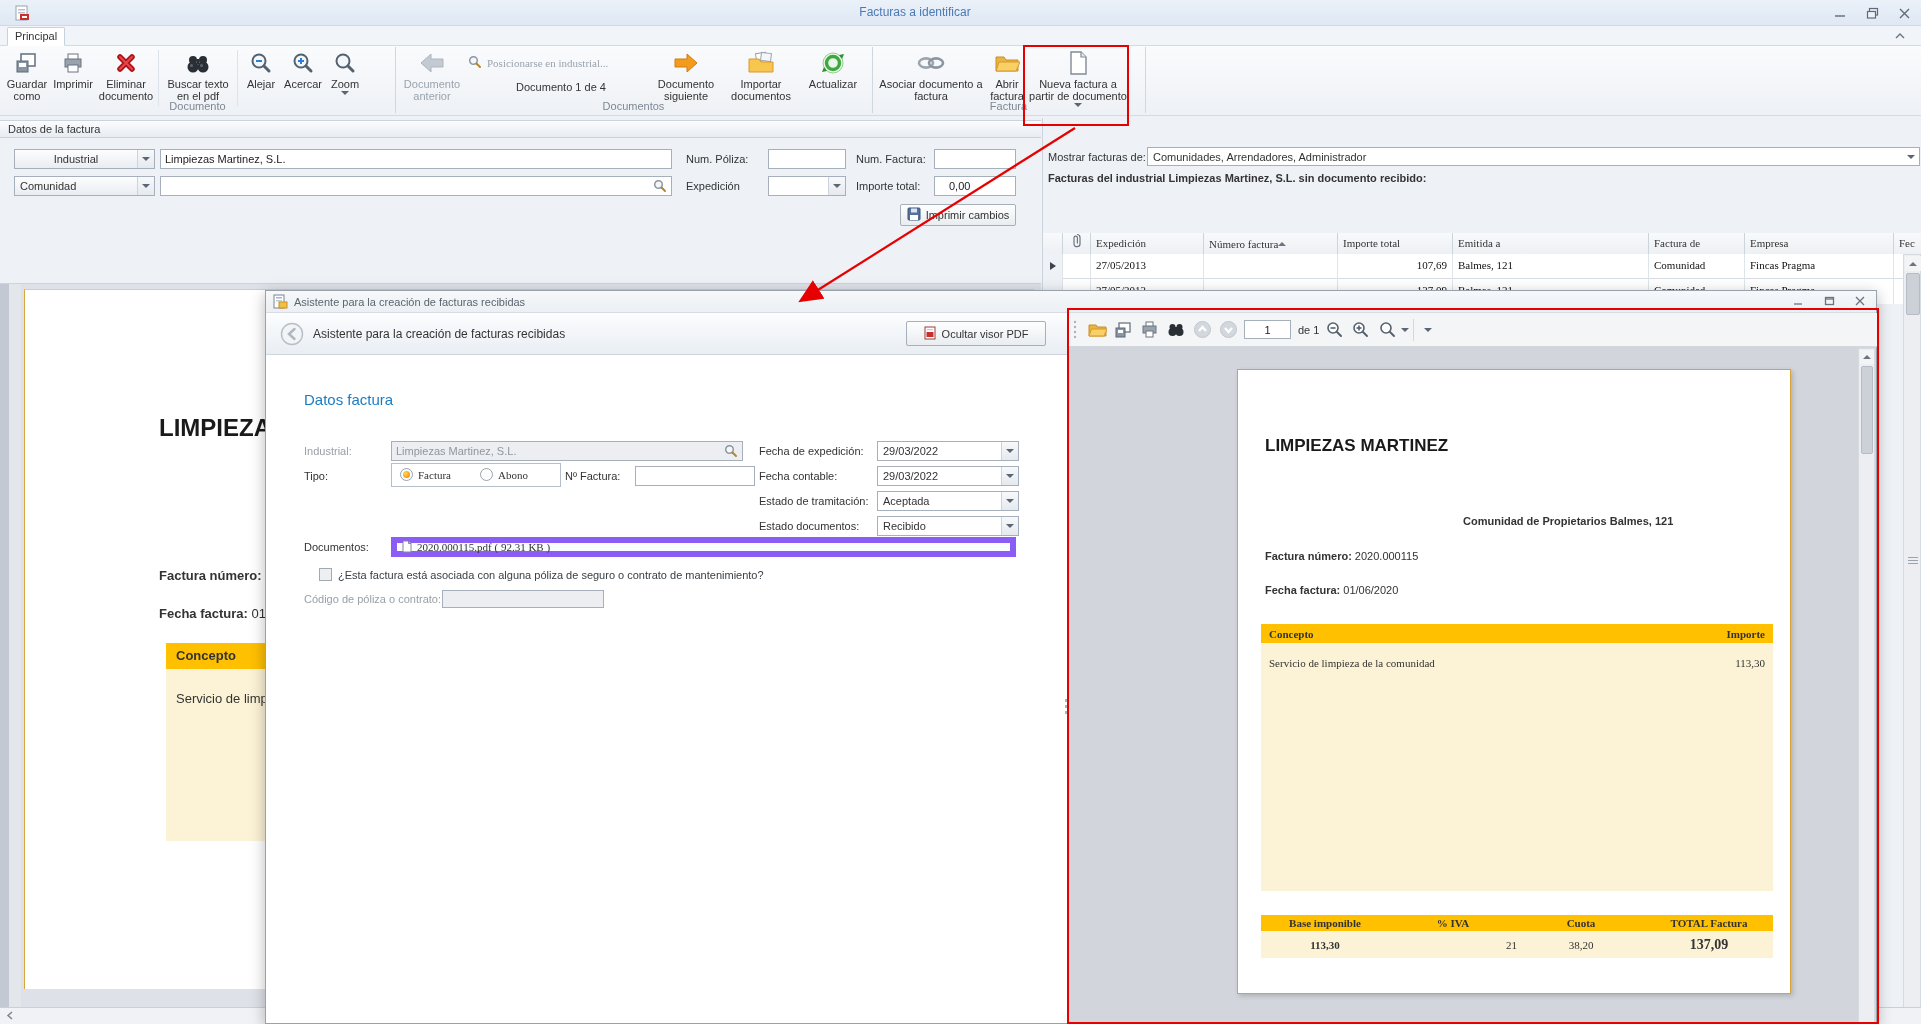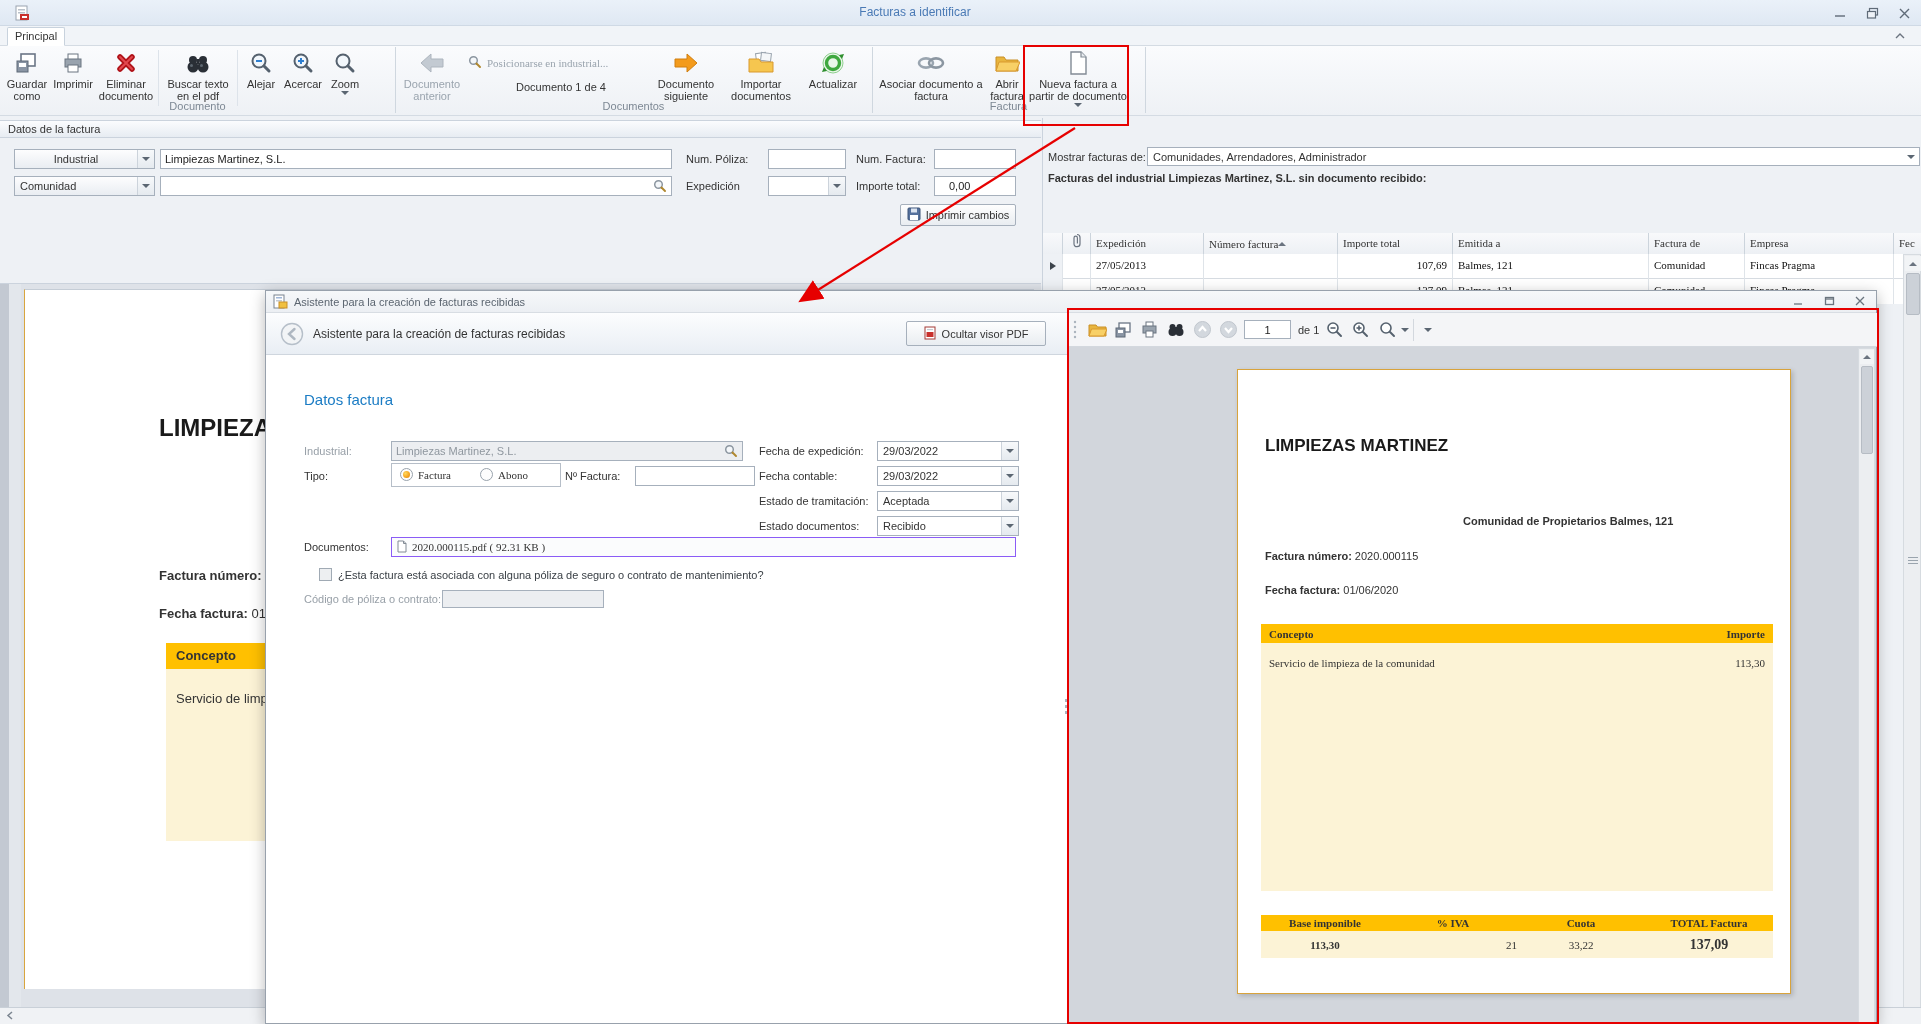--- a/index.html
+++ b/index.html
@@ -491,21 +491,21 @@
     </div>
     <span class="dlg-lbl" style="left:493px;top:229px">Estado documentos:</span>
     <div class="abs cmb" style="left:611px;top:225px;width:142px">
       <span class="cv">Recibido</span>
       <span class="cbtn">
           <span class="car"></span>
         </span>
     </div>
 
     <span class="dlg-lbl" style="left:38px;top:250px">Documentos:</span>
-    <div class="abs flex" style="left:125px;top:246px;width:625px;height:20px;background:#fbfcfd;border:1px solid #8b5cf6;gap:5px;padding:0 5px;box-sizing:border-box">
+    <div class="abs flex" style="left:125px;top:246px;width:625px;height:20px;background:#fbfcfd;border:6px solid #8b5cf6;gap:5px;padding:0 5px;box-sizing:border-box">
       <span><svg width="10" height="13">
             <path d="M1 1 L6.5 1 L9 3.5 L9 12 L1 12 Z" fill="#fff" stroke="#828b95"></path>
             <path d="M6.5 1 L6.5 3.5 L9 3.5" fill="none" stroke="#828b95"></path>
           </svg></span>
       <span class="clip">2020.000115.pdf ( 92.31 KB )</span>
     </div>
 
     <span class="abs chk" style="left:53px;top:277px"></span>
     <span class="dlg-lbl" style="left:72px;top:278px;color:#3a4046">¿Esta factura está asociada con alguna póliza de seguro o contrato de mantenimiento?</span>
     <span class="dlg-lblg" style="left:38px;top:302px">Código de póliza o contrato:</span>
@@ -603,21 +603,21 @@
         </div>
         <div class="abs inv-orange flex" style="left:23px;top:545px;width:512px;height:16px;font-weight:bold">
           <span style="width:128px;text-align:center">Base imponible</span>
           <span style="width:128px;text-align:center">% IVA</span>
           <span style="width:128px;text-align:center">Cuota</span>
           <span style="width:128px;text-align:center">TOTAL Factura</span>
         </div>
         <div class="abs inv-cream flex" style="left:23px;top:561px;width:512px;height:27px">
           <span style="width:128px;text-align:center;font-weight:bold">113,30</span>
           <span style="width:128px;text-align:right">21</span>
-          <span style="width:128px;text-align:center">33,22</span>
+          <span style="width:128px;text-align:center">38,20</span>
           <span style="width:128px;text-align:center;font-weight:bold;font-size:14px">137,09</span>
         </div>
       </div>
 
       <div class="abs scrtrack" style="left:790px;top:35px;width:17px;height:675px">
         <div class="abs flex" style="left:1px;top:1px;width:14px;height:14px;background:#f2f4f6;justify-content:center">
             <span class="carup"></span>
           </div>
         <div class="abs scrthumb" style="left:2px;top:17px;width:12px;height:88px"></div>
       </div>

